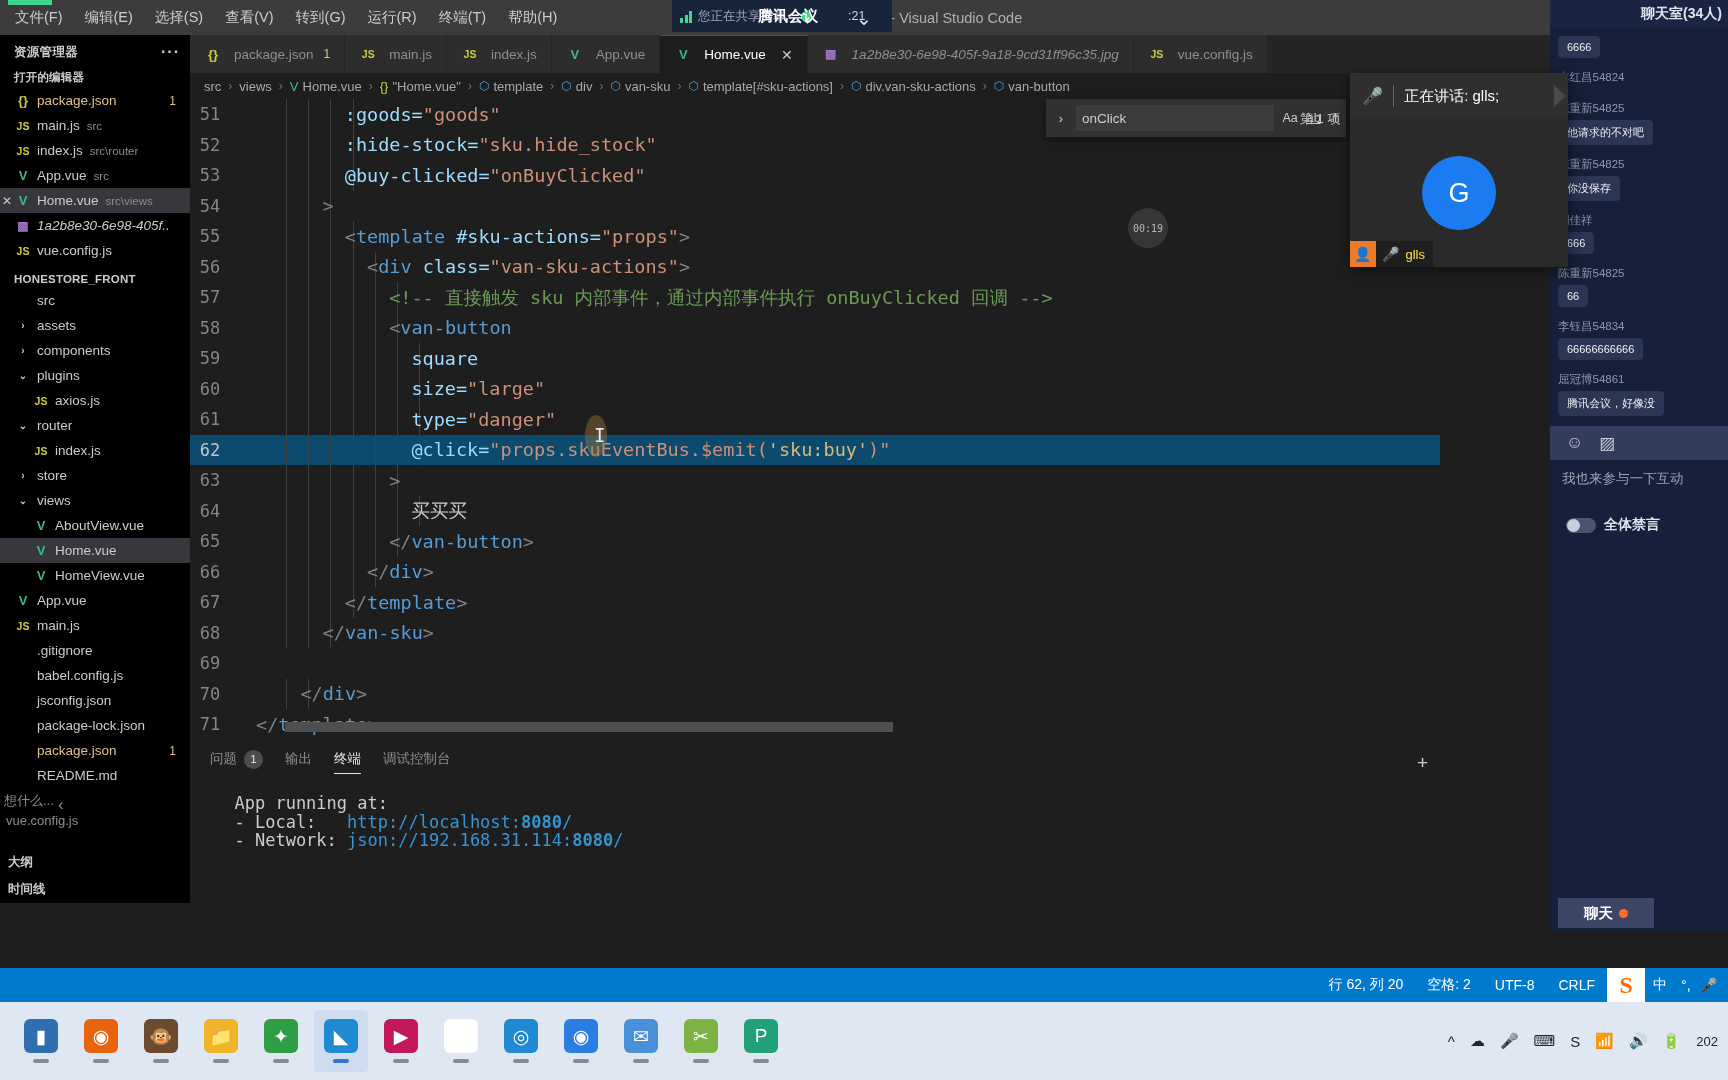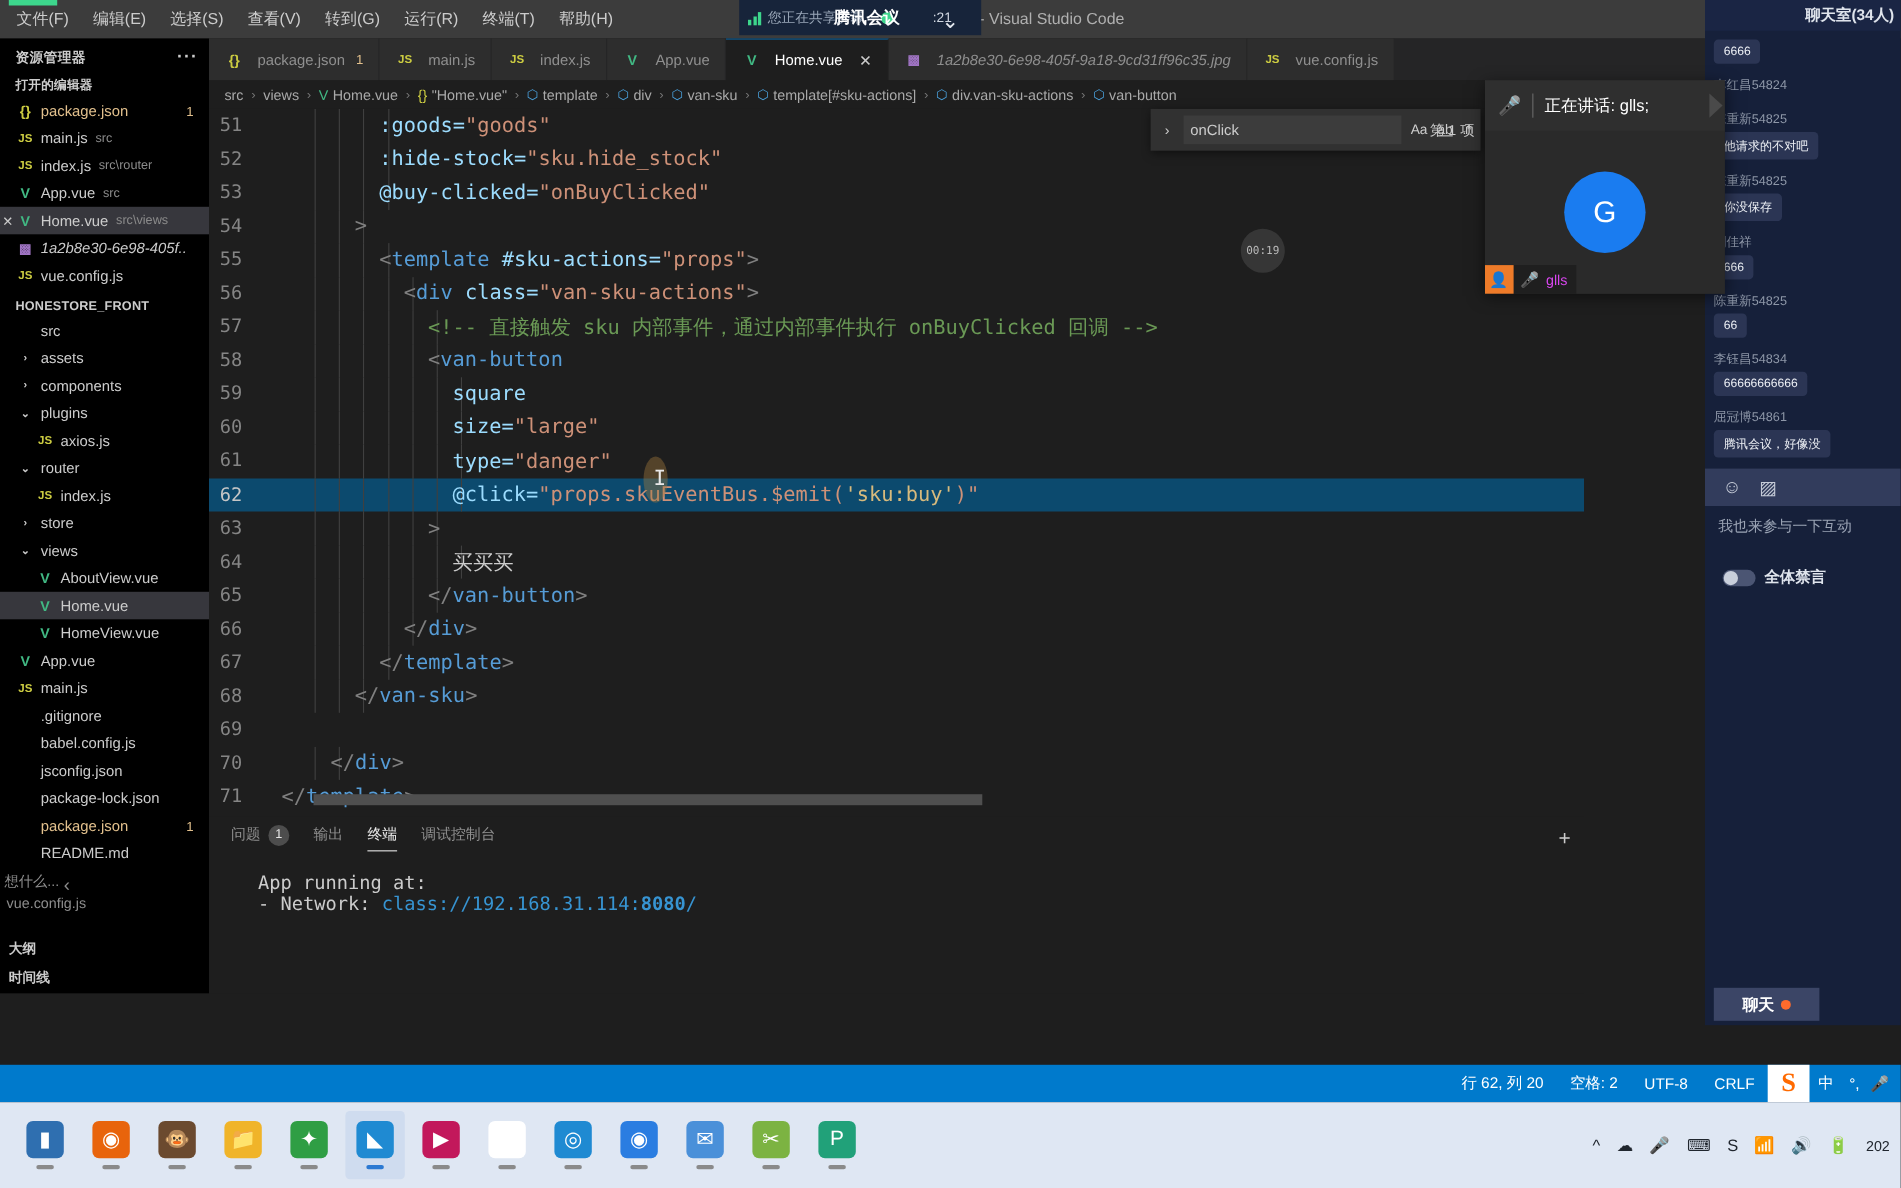--- a/index.html
+++ b/index.html
@@ -197,21 +197,21 @@
     border-left:12px solid #4a4a4a; }
   .speaker-body { height:148px; background:#2a2a2a; position:relative;
     display:flex; align-items:center; justify-content:center; }
   .avatar-circle { width:74px; height:74px; border-radius:50%; background:#1a7cf0;
     display:flex; align-items:center; justify-content:center; color:#ffffff; font-size:27px; }
   .speaker-foot { position:absolute; left:0; bottom:0; height:26px;
      background:#1f1f1f; display:flex; align-items:center; gap:6px; padding:0 8px 0 0; }
   .orange-av { width:26px; height:26px; background:#ee7b29; display:flex;
      align-items:center; justify-content:center; color:#fff; font-size:14px; }
   .speaker-foot .mic2 { color:#3dd68c; font-size:14px; }
-  .speaker-foot .nm { color:#d946ef; font-size:13px; }
+  .speaker-foot .nm { color:#fde047; font-size:13px; }
 
   
   .taskbar { position:absolute; left:0; bottom:0; width:1728px; height:78px;
     background:#dfe7f3; display:flex; align-items:center; }
   .tb-left { display:flex; align-items:center; gap:6px; padding-left:14px; }
   .tb-btn { width:54px; height:62px; display:flex; flex-direction:column;
     align-items:center; justify-content:center; position:relative; border-radius:4px; }
   .tb-btn.active { background:#cfdcef; }
   .tb-ic { width:34px; height:34px; border-radius:6px; display:flex; align-items:center;
     justify-content:center; font-size:19px; color:#fff; }
@@ -539,21 +539,22 @@
           <div class="ptab active">
             <span>终端</span>
           </div>
           <div class="ptab">
             <span>调试控制台</span>
           </div>
         </div>
       <span class="panel-plus">+</span>
       <div class="term" id="term">
           <div class="line"><span>  App running at:</span></div>
-          <div class="line"><span>  - Network: </span><span class="url">class://192.168.31.114:</span><span class="port">8080</span><span class="url">/</span></div>
+          <div class="line"><span>  - Local:   </span><span class="url">http://localhost:</span><span class="port">8080</span><span class="url">/</span></div>
+          <div class="line"><span>  - Network: </span><span class="url">json://192.168.31.114:</span><span class="port">8080</span><span class="url">/</span></div>
         </div>
     </div>
 
     <div class="statusbar">
       <div class="sb-right">
         <div class="sb-item">行 62, 列 20</div>
         <div class="sb-item">空格: 2</div>
         <div class="sb-item">UTF-8</div>
         <div class="sb-item">CRLF</div>
         <div class="sogou-s">

